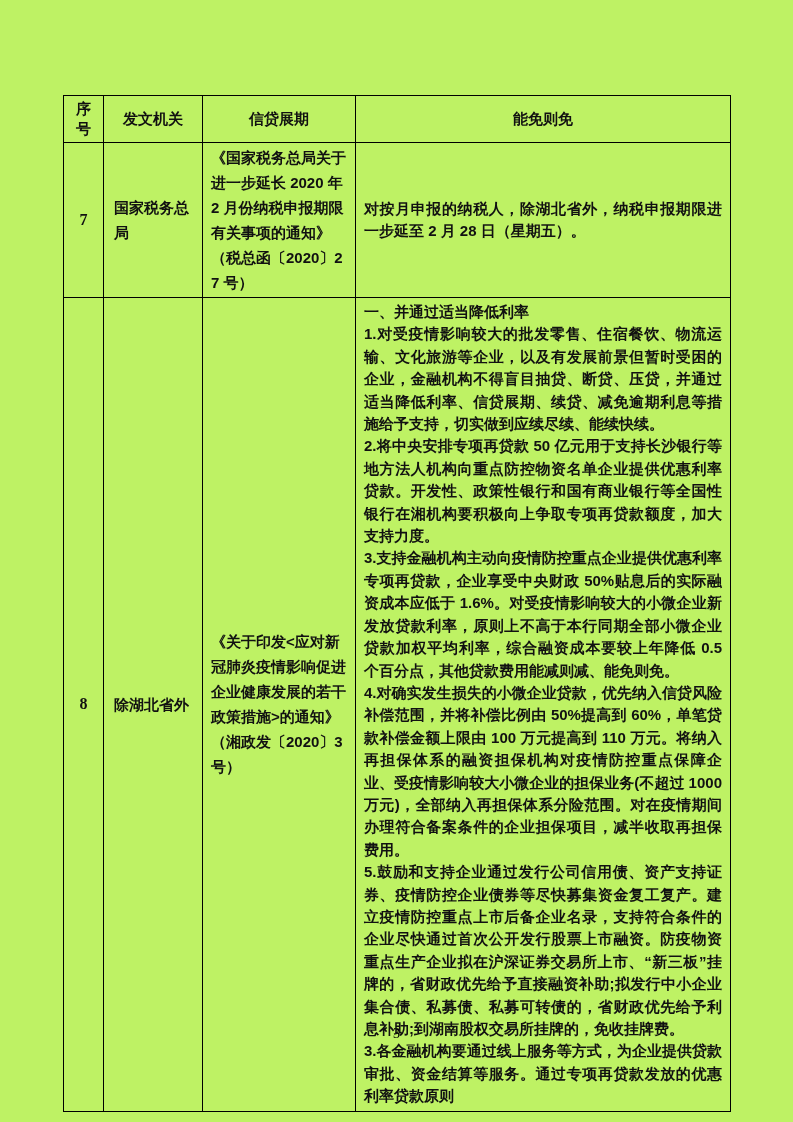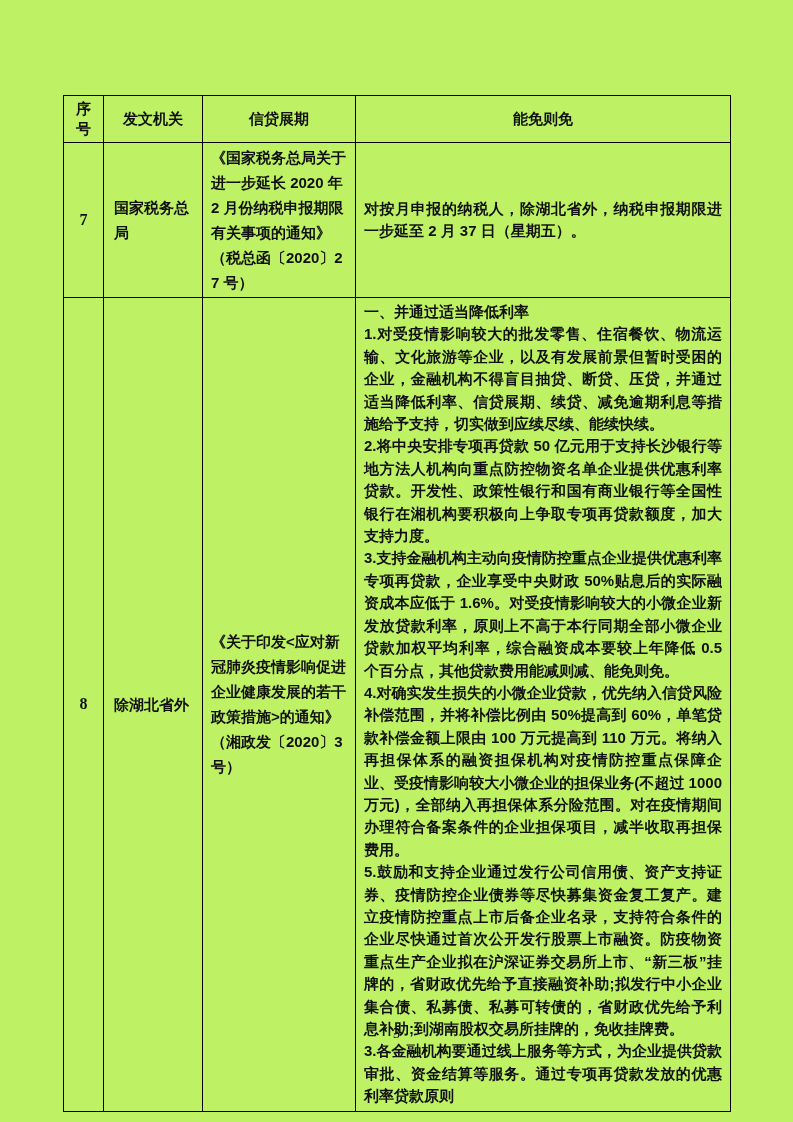--- a/index.html
+++ b/index.html
@@ -93,21 +93,21 @@
         <th>发文机关</th>
         <th>信贷展期</th>
         <th>能免则免</th>
       </tr>
 
       <tr class="row-7">
         <td class="cell-no">7</td>
         <td class="cell-agency">国家税务总局</td>
         <td class="cell-title">《国家税务总局关于进一步延长 2020 年 2 月份纳税申报期限有关事项的通知》（税总函〔2020〕27 号）</td>
         <td class="cell-content">
-            <p class="para">对按月申报的纳税人，除湖北省外，纳税申报期限进一步延至 2 月 37 日（星期五）。</p>
+            <p class="para">对按月申报的纳税人，除湖北省外，纳税申报期限进一步延至 2 月 28 日（星期五）。</p>
           </td>
       </tr>
 
       <tr class="row-8">
         <td class="cell-no">8</td>
         <td class="cell-agency">除湖北省外</td>
         <td class="cell-title">《关于印发&lt;应对新冠肺炎疫情影响促进企业健康发展的若干政策措施&gt;的通知》（湘政发〔2020〕3 号）</td>
         <td class="cell-content top">
             <p class="para">一、并通过适当降低利率</p>
             <p class="para">1.对受疫情影响较大的批发零售、住宿餐饮、物流运输、文化旅游等企业，以及有发展前景但暂时受困的企业，金融机构不得盲目抽贷、断贷、压贷，并通过适当降低利率、信贷展期、续贷、减免逾期利息等措施给予支持，切实做到应续尽续、能续快续。</p>

